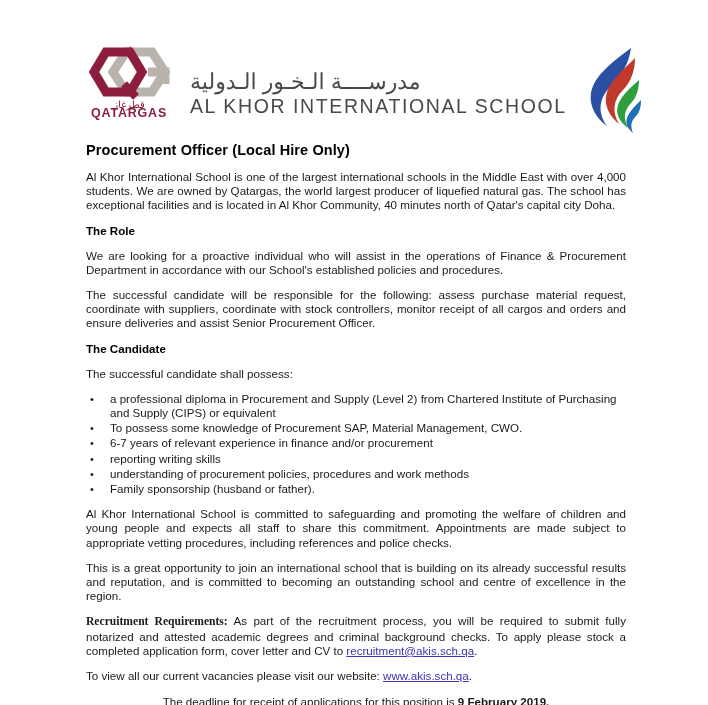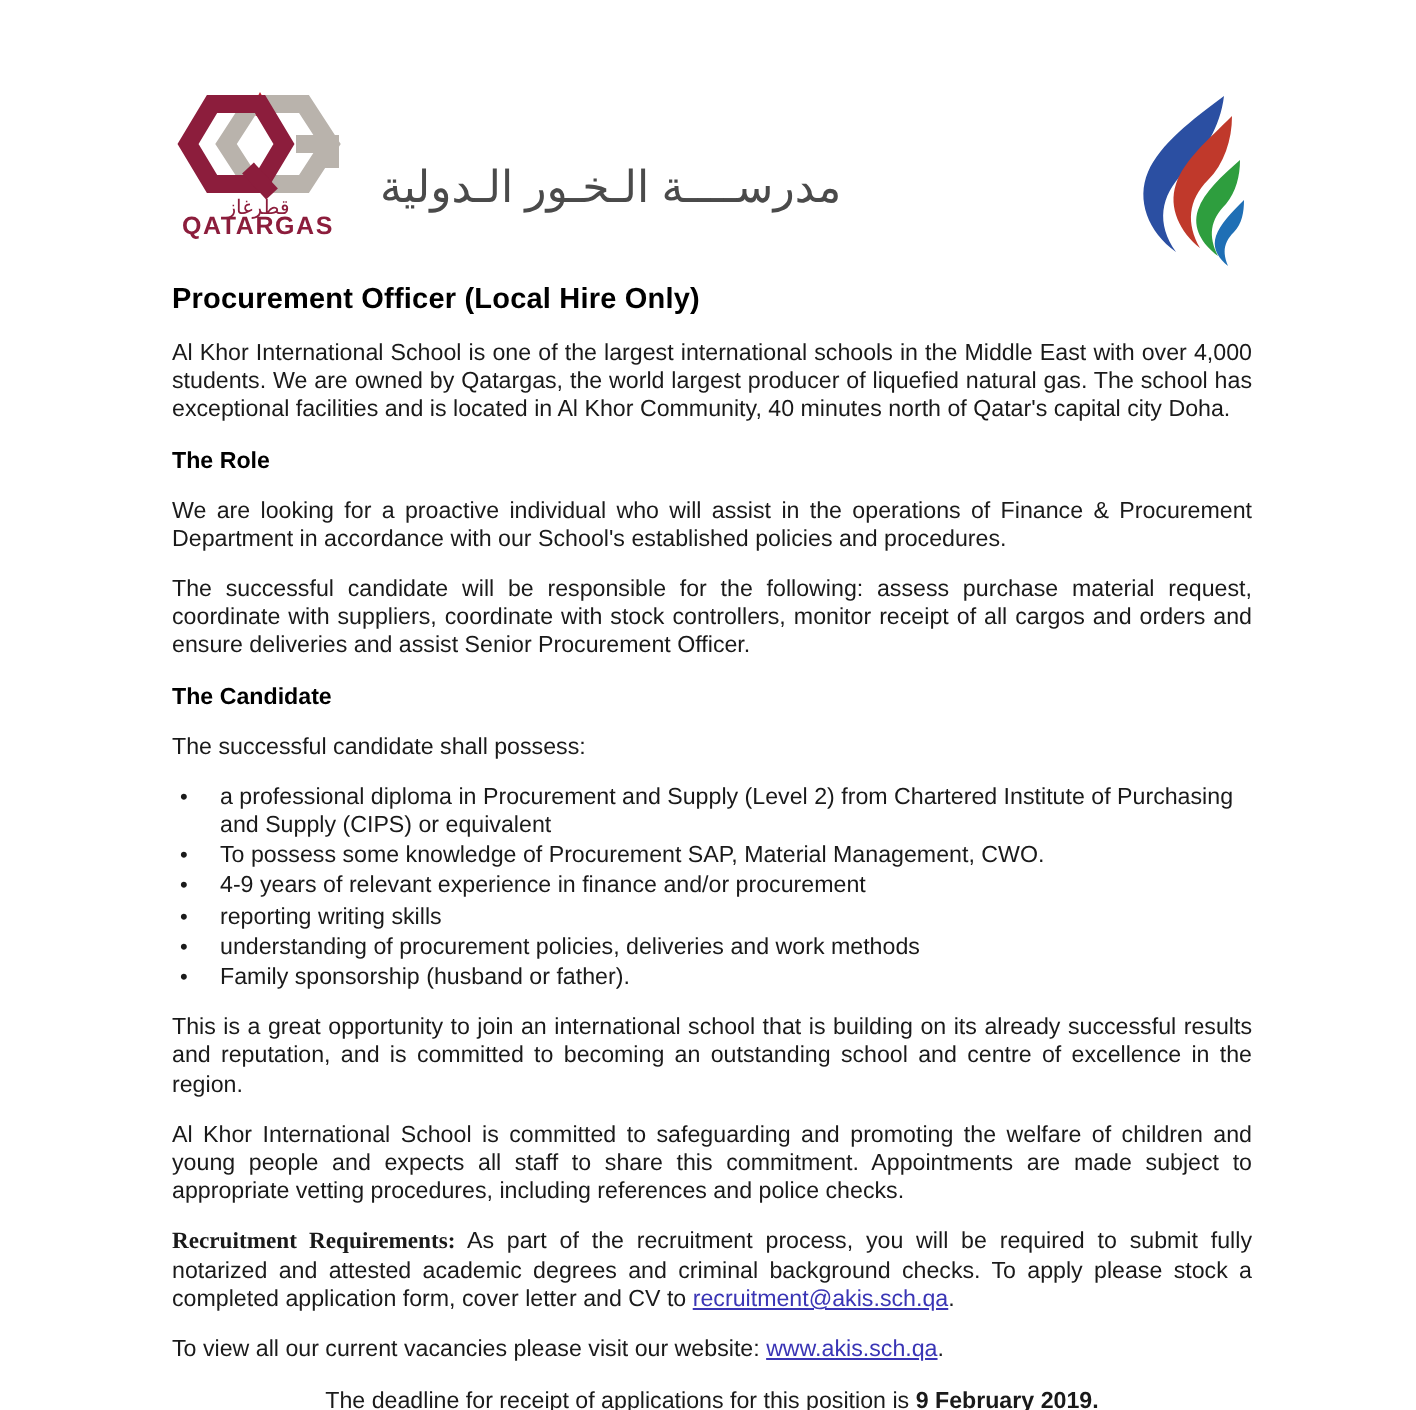--- a/index.html
+++ b/index.html
@@ -174,20 +174,21 @@
 
         <path d="M20 8 L44 8 L56 28 L44 48 L20 48 L8 28 Z" fill="none" stroke="#8c1d3c" stroke-width="9"></path>
         <path d="M38 40 L50 53" stroke="#8c1d3c" stroke-width="8" stroke-linecap="butt"></path>
       </svg>
       <div class="qg-arabic">قطرغاز</div>
       <div class="qg-word">QATARGAS</div>
     </div>
 
     <div class="school-block">
       <div class="school-arabic">مدرســــة الـخـور الـدولية</div>
+      <div class="school-english">AL KHOR INTERNATIONAL SCHOOL</div>
     </div>
 
     <div class="flame-logo">
       <svg width="62" height="88" viewBox="0 0 62 88">
         <path d="M46 2 C30 14 14 26 8 40 C2 54 8 70 22 80 C12 66 14 52 26 40 C36 30 44 18 46 2 Z" fill="#2b4fa2"></path>
         <path d="M50 12 C38 24 26 34 22 46 C18 58 24 70 34 78 C27 66 28 54 38 44 C46 36 50 24 50 12 Z" fill="#c0392b"></path>
         <path d="M54 34 C45 42 36 50 33 59 C30 68 35 76 43 82 C38 72 39 64 47 56 C52 50 54 42 54 34 Z" fill="#2e9e3e"></path>
         <path d="M56 54 C50 60 44 66 42 72 C40 78 43 83 48 87 C45 80 46 75 51 70 C55 66 56 60 56 54 Z" fill="#1f6fb5"></path>
       </svg>
     </div>
@@ -206,29 +207,29 @@
 
     <p class="para">The successful candidate will be responsible for the following: assess purchase material request, coordinate with suppliers, coordinate with stock controllers, monitor receipt of all cargos and orders and ensure deliveries and assist Senior Procurement Officer.</p>
 
     <h2 class="section">The Candidate</h2>
 
     <p class="para">The successful candidate shall possess:</p>
 
     <ul class="bullets">
       <li>a professional diploma in Procurement and Supply (Level 2) from Chartered Institute of Purchasing and Supply (CIPS) or equivalent</li>
       <li>To possess some knowledge of Procurement SAP, Material Management, CWO.</li>
-      <li>4-9 years of relevant experience in finance and/or procurement</li>
+      <li>6-7 years of relevant experience in finance and/or procurement</li>
       <li>reporting writing skills</li>
-      <li>understanding of procurement policies, deliveries and work methods</li>
+      <li>understanding of procurement policies, procedures and work methods</li>
       <li>Family sponsorship (husband or father).</li>
     </ul>
 
+    <p class="para">Al Khor International School is committed to safeguarding and promoting the welfare of children and young people and expects all staff to share this commitment. Appointments are made subject to appropriate vetting procedures, including references and police checks.</p>
+
     <p class="para">This is a great opportunity to join an international school that is building on its already successful results and reputation, and is committed to becoming an outstanding school and centre of excellence in the region.</p>
-
-    <p class="para">Al Khor International School is committed to safeguarding and promoting the welfare of children and young people and expects all staff to share this commitment. Appointments are made subject to appropriate vetting procedures, including references and police checks.</p>
 
     <p class="para"><span class="lead">Recruitment Requirements:</span><span> As part of the recruitment process, you will be required to submit fully notarized and attested academic degrees and criminal background checks. To apply please stock a completed application form, cover letter and CV to </span><a class="doclink" href="#">recruitment@akis.sch.qa</a><span>.</span></p>
 
     <p class="para"><span>To view all our current vacancies please visit our website: </span><a class="doclink" href="#">www.akis.sch.qa</a><span>.</span></p>
 
     <div class="closing">
       <div><span>The deadline for receipt of applications for this position is </span><span class="bold">9 February 2019.</span></div>
 
     </div>
 

